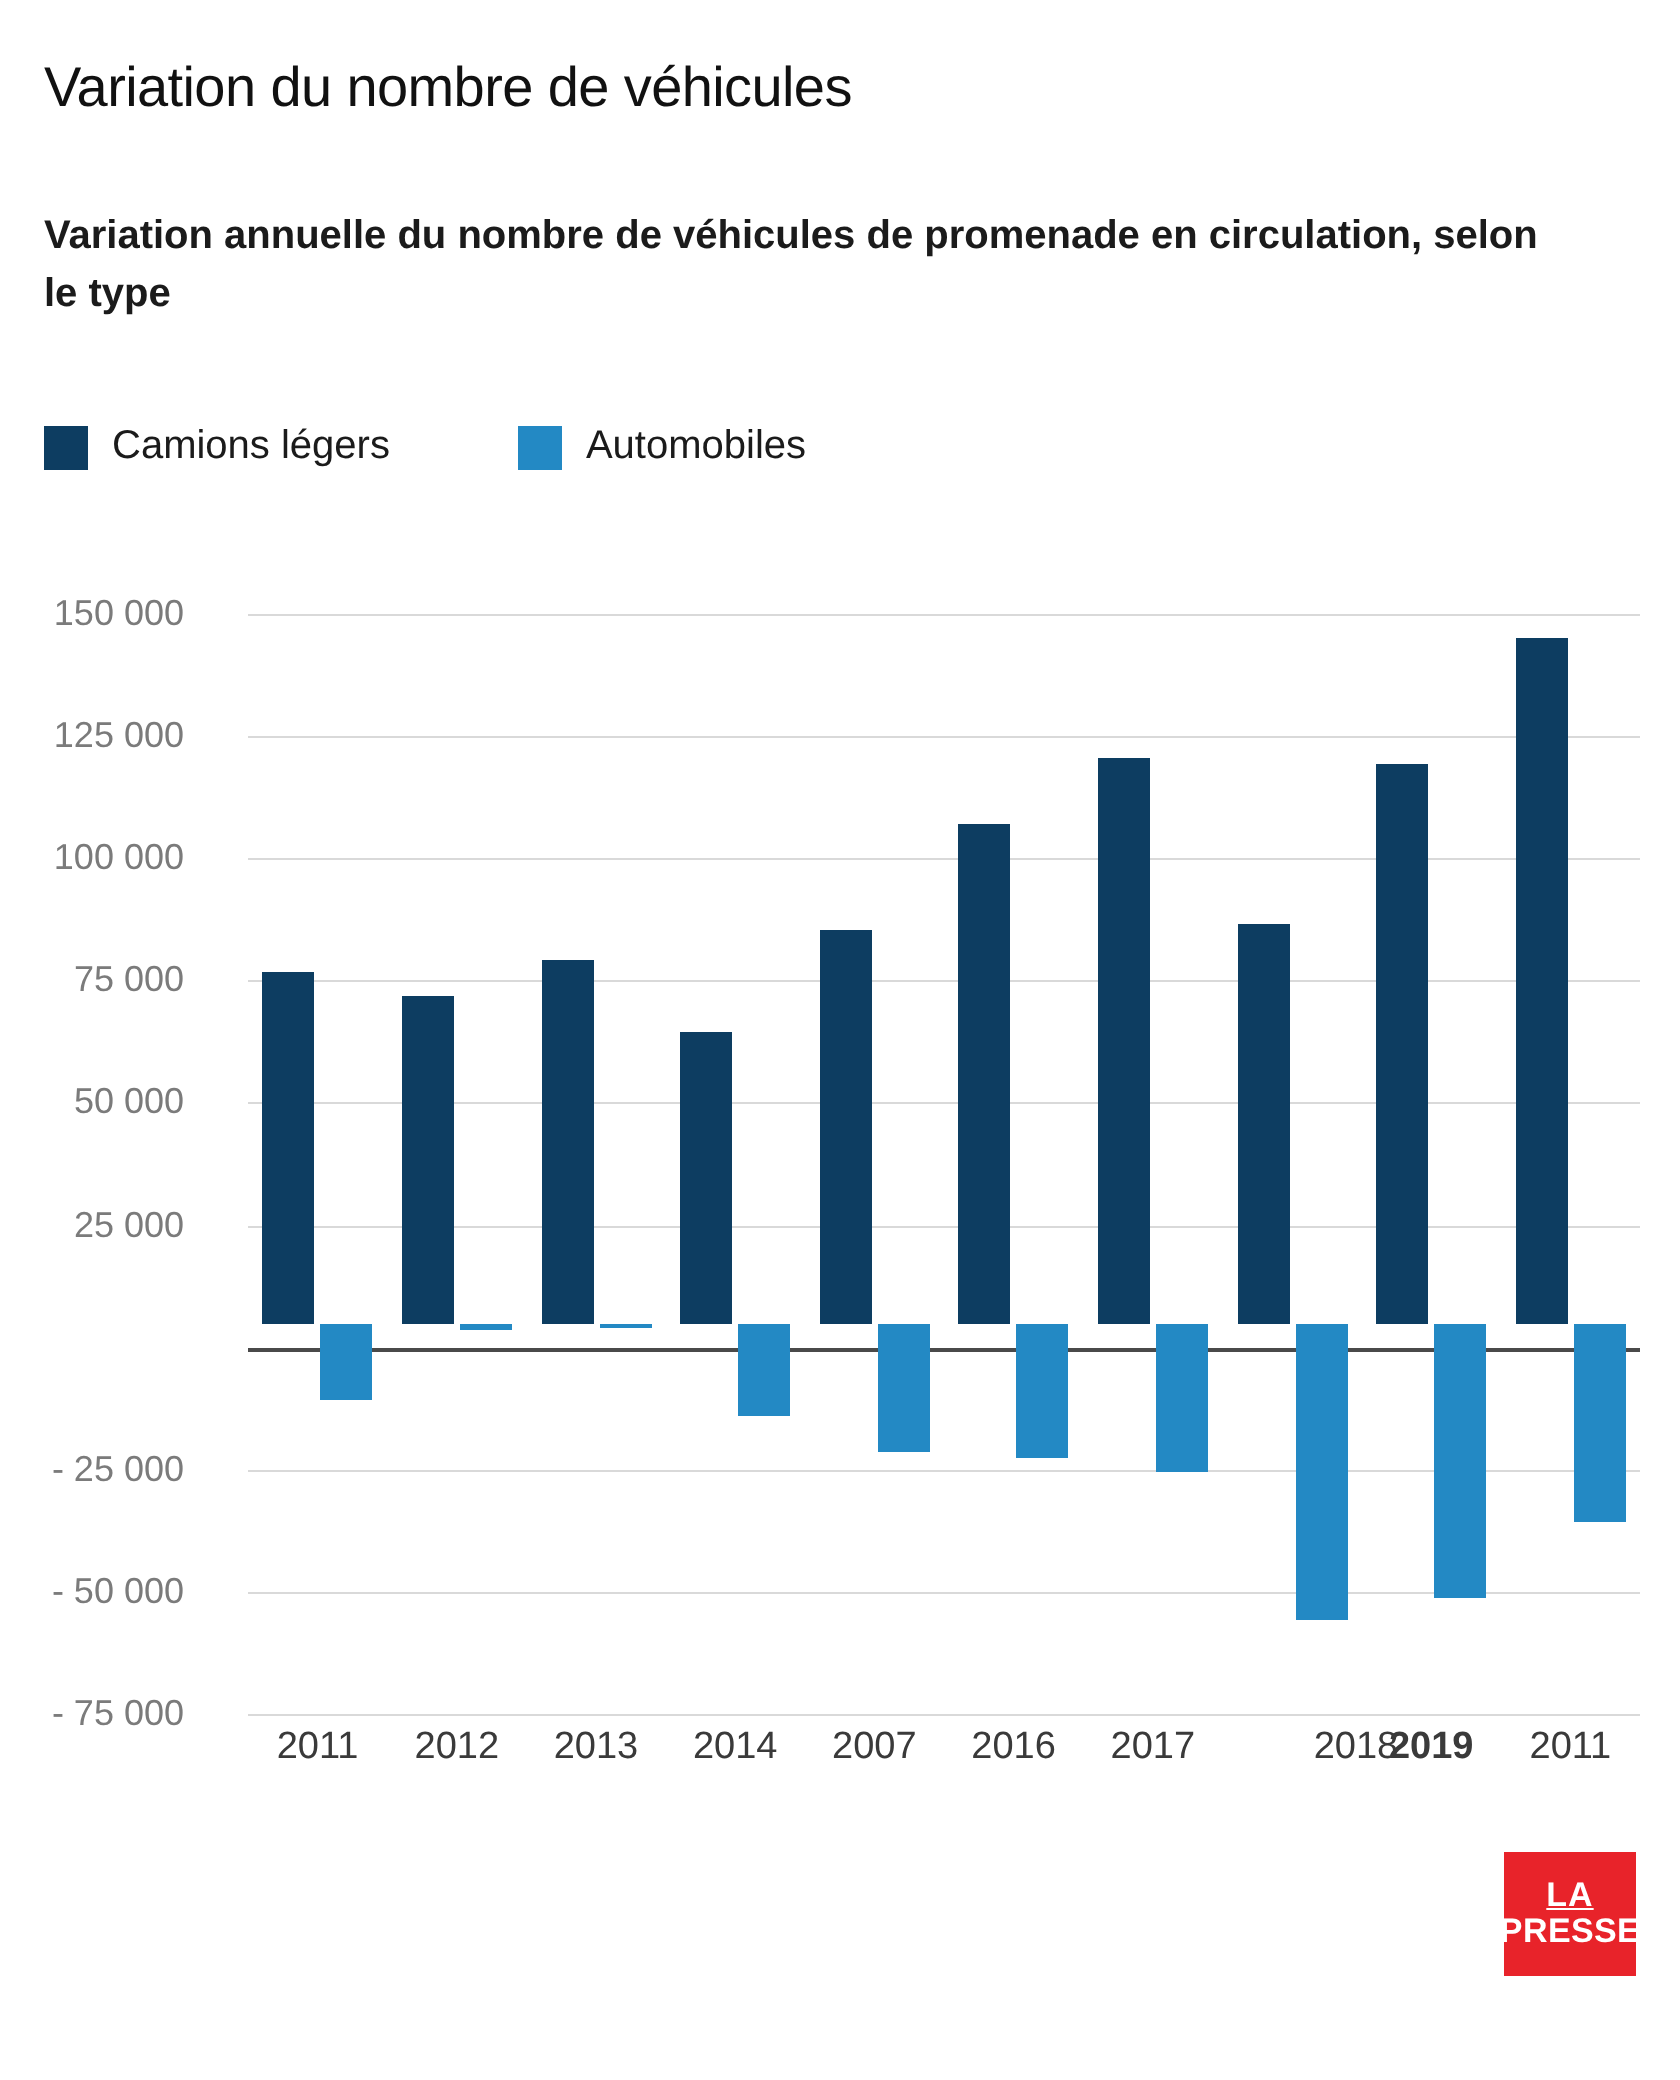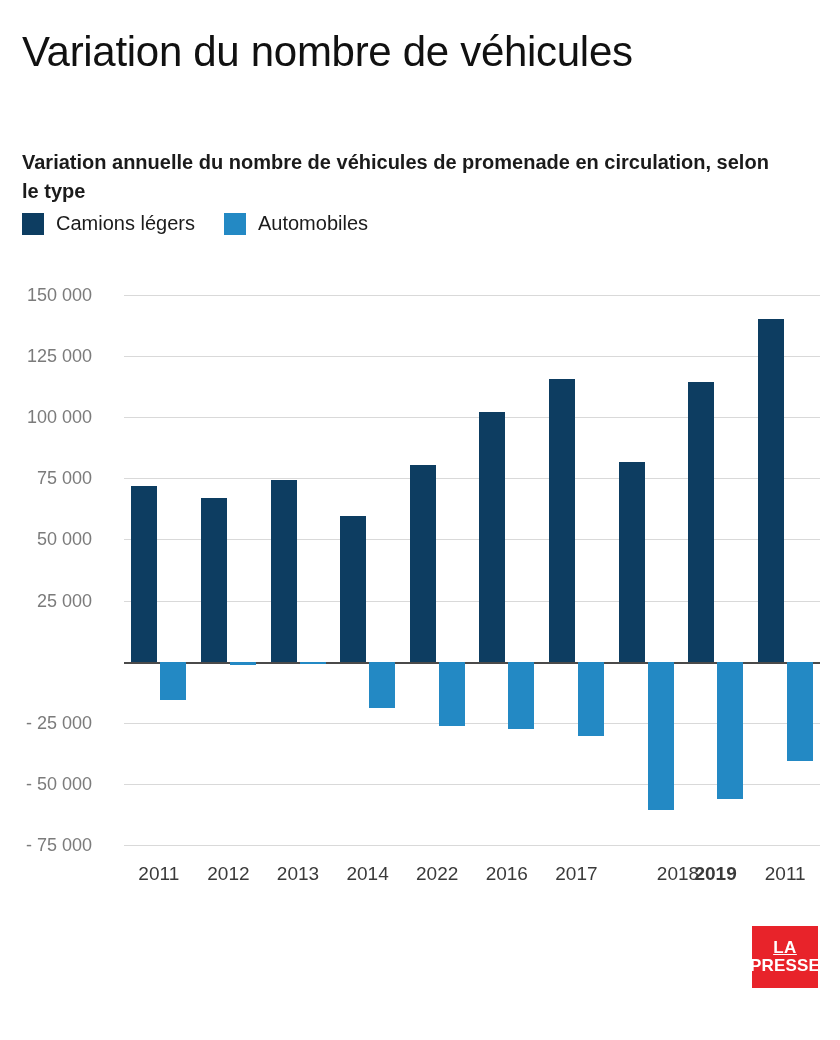--- a/index.html
+++ b/index.html
@@ -19,46 +19,45 @@
     width: 840px;
     height: 1040px;
     box-sizing: border-box;
   }
 
   
   .title {
     position: absolute;
     left: 22px;
     top: 28px;
-    font-size: 42px;
+    font-size: 28px;
     font-weight: 400;
     letter-spacing: -0.3px;
     color: #111111;
     line-height: 1.15;
   }
   .subtitle {
     position: absolute;
     left: 22px;
     top: 104px;
     width: 760px;
     font-size: 20px;
     font-weight: 700;
     color: #1b1b1b;
     line-height: 1.45;
-    margin-top: 44px;
   }
 
   
   .legend {
     position: absolute;
     left: 22px;
     top: 212px;
     display: flex;
     align-items: center;
-    gap: 29px;
+    gap: 64px;
   }
   .legend-item {
     display: flex;
     align-items: center;
     gap: 12px;
   }
   .legend-swatch {
     width: 22px;
     height: 22px;
     display: inline-block;
@@ -72,21 +71,21 @@
   .chart {
     position: absolute;
     left: 0;
     top: 275px;
     width: 840px;
     height: 620px;
   }
   .plot {
     position: absolute;
     left: 124px;
-    top: 20px;
+    top: 32px;
     width: 696px;
     height: 550px;
   }
   .gridline {
     position: absolute;
     left: 0;
     width: 100%;
     height: 1px;
     background: #d9d9d9;
   }
@@ -231,21 +230,21 @@
         <div class="bar bar-pos" style="height: 279.889px; top: 86.7778px; left: 564.1px; background: rgb(13, 61, 97);"></div>
         <div class="bar bar-neg" style="height: 136.889px; top: 366.667px; left: 593.1px; background: rgb(35, 137, 196);"></div>
         <div class="bar bar-pos" style="height: 342.222px; top: 24.4444px; left: 633.7px; background: rgb(13, 61, 97);"></div>
         <div class="bar bar-neg" style="height: 99px; top: 366.667px; left: 662.7px; background: rgb(35, 137, 196);"></div>
       </div>
     <div class="xlabels" id="x-labels">
         <div class="xlabel" style="left: 34.8px;">2011</div>
         <div class="xlabel" style="left: 104.4px;">2012</div>
         <div class="xlabel" style="left: 174px;">2013</div>
         <div class="xlabel" style="left: 243.6px;">2014</div>
-        <div class="xlabel" style="left: 313.2px;">2022</div>
+        <div class="xlabel" style="left: 313.2px;">2007</div>
         <div class="xlabel" style="left: 382.8px;">2016</div>
         <div class="xlabel" style="left: 452.4px;">2017</div>
         <div class="xlabel" style="left: 522px; margin-left: 32px;">2018</div>
         <div class="xlabel" style="left: 591.6px; font-weight: bold;">2019</div>
         <div class="xlabel" style="left: 661.2px;">2011</div>
       </div>
   </div>
 
 
   <div class="logo">

